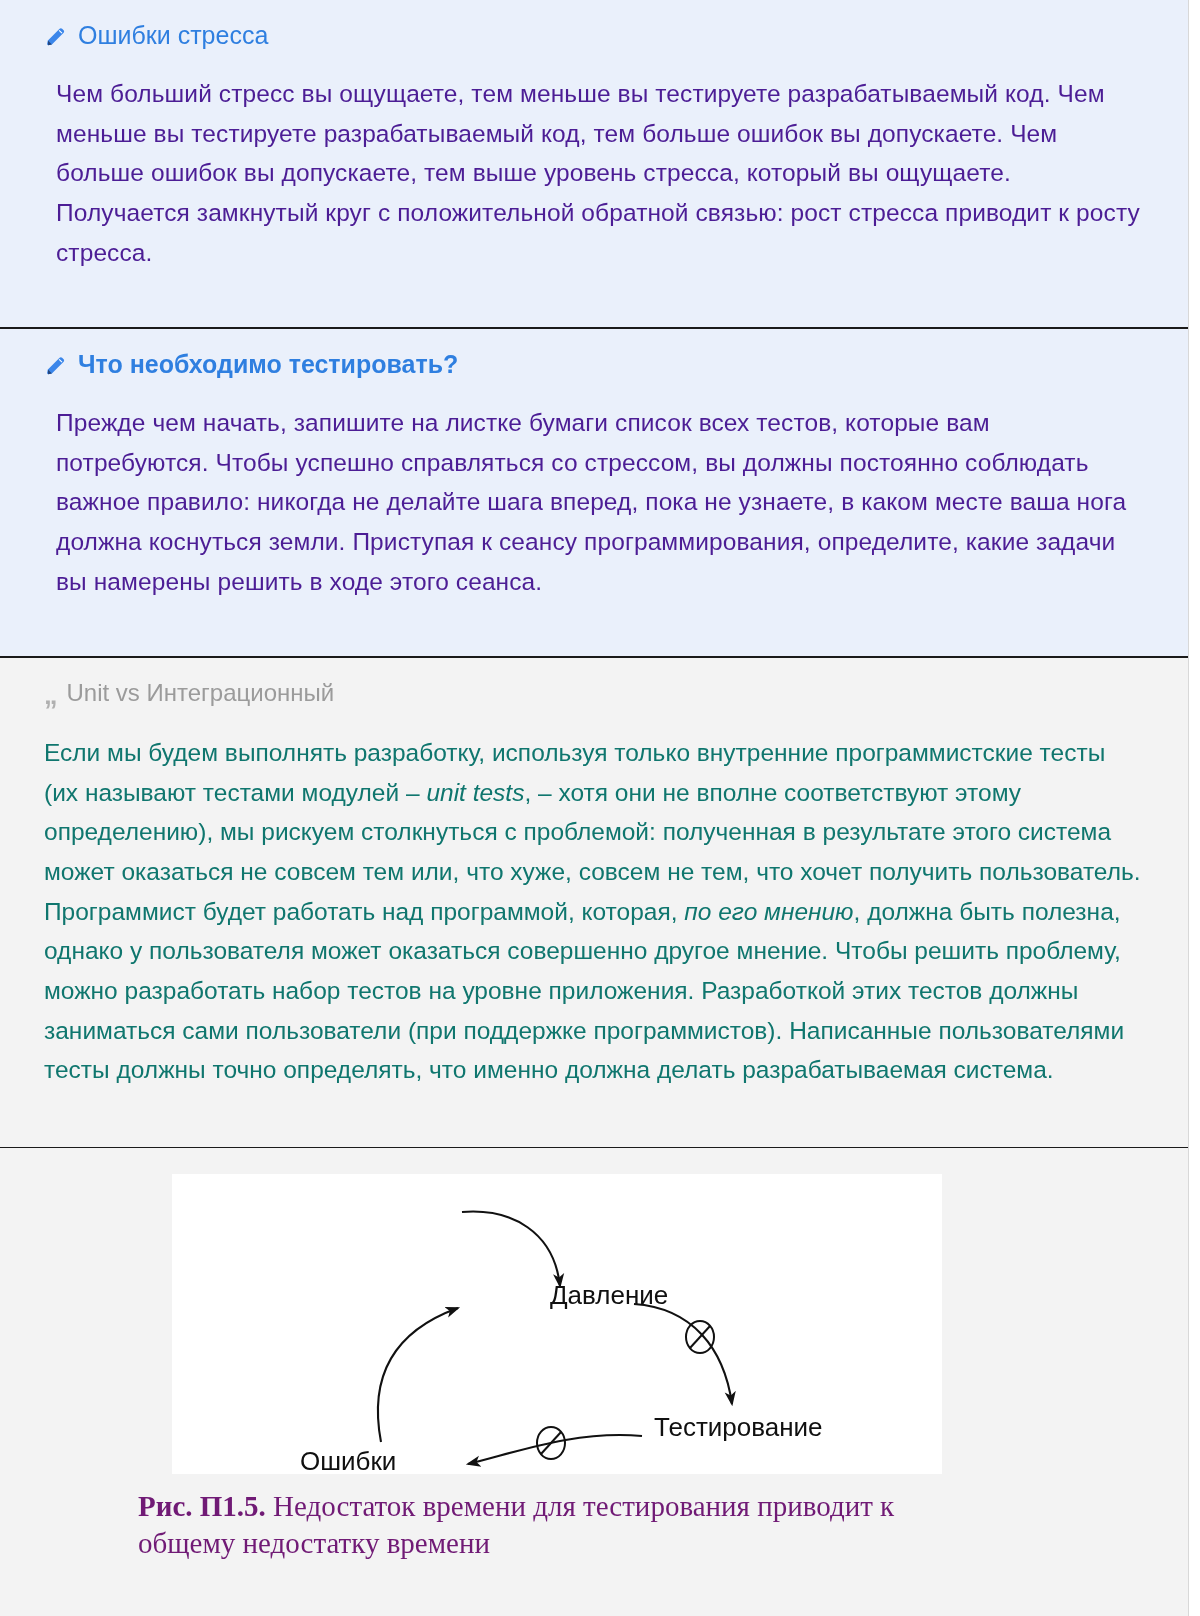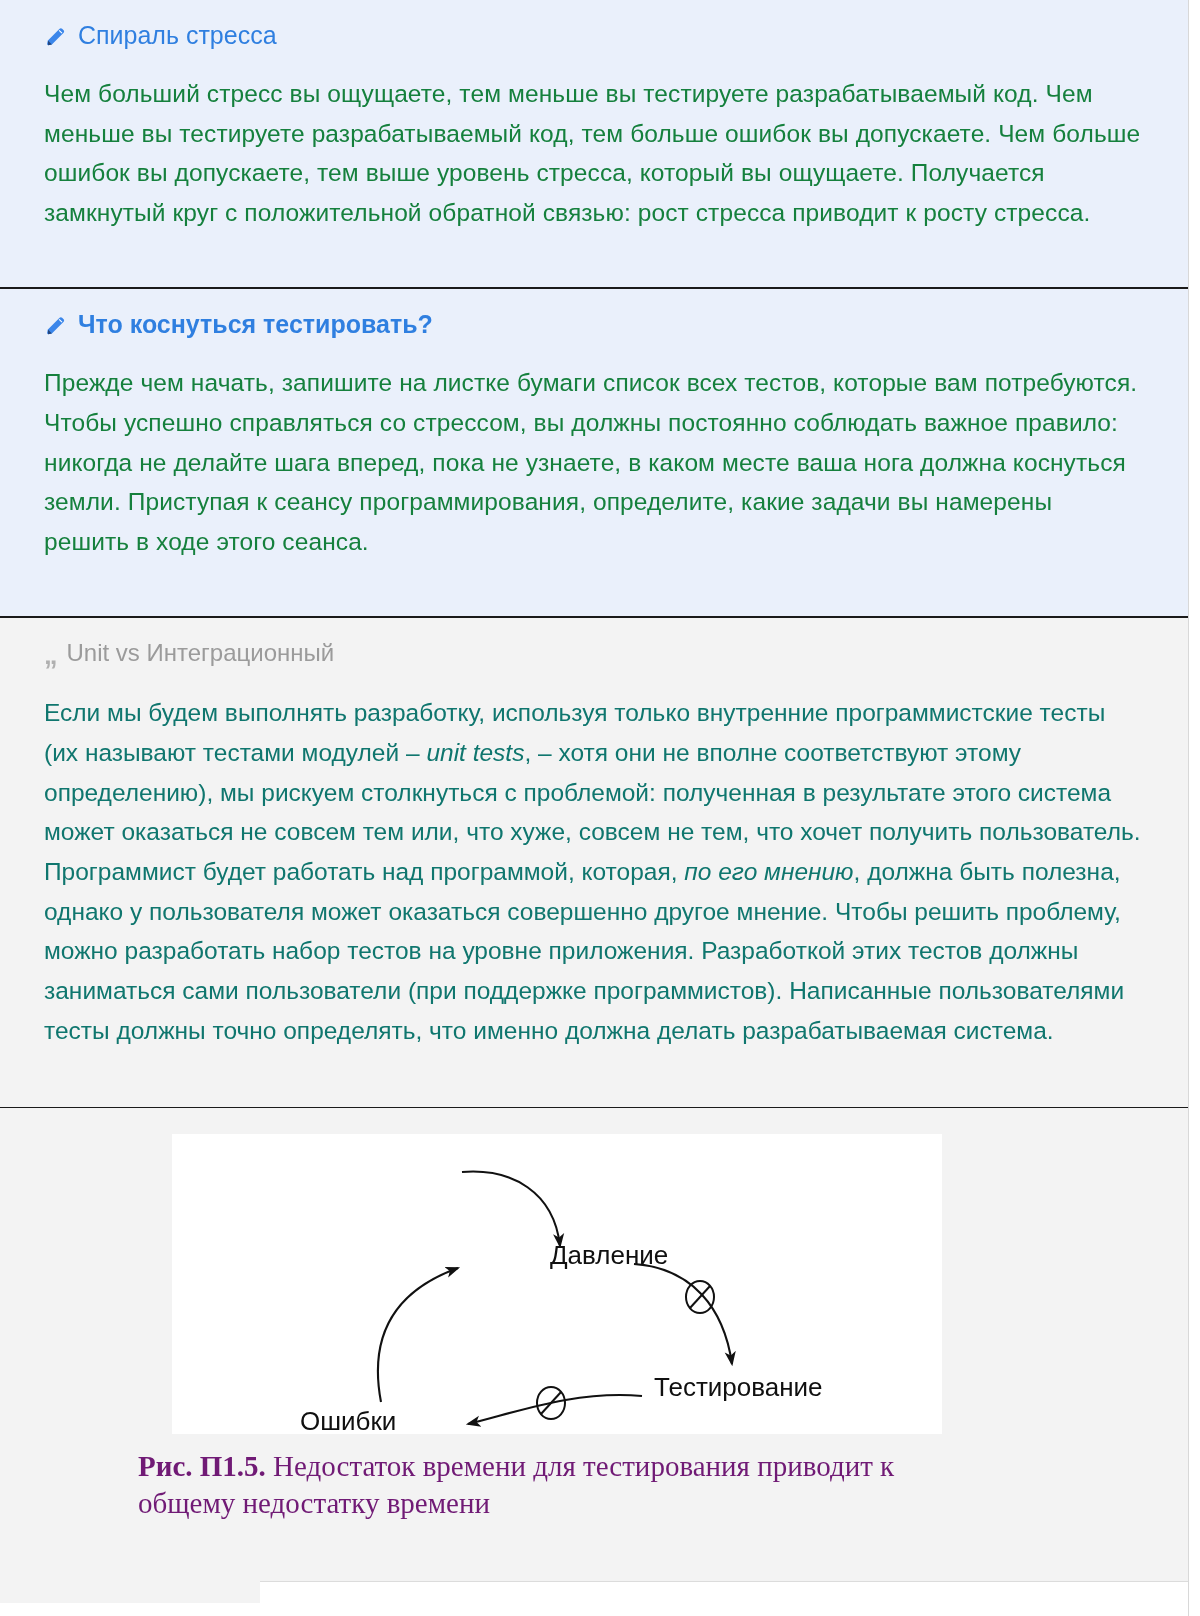--- a/index.html
+++ b/index.html
@@ -58,22 +58,23 @@
 
   .pencil-icon {
     width: 24px; height: 24px;
     flex: 0 0 24px;
     display: block;
   }
 
   .note-body {
     font-size: 24.5px;
     line-height: 1.62;
-    color: #15803d;
+    color: #4c1d95;
     letter-spacing: 0.1px;
+    margin-left: 12px;
   }
 
   
   .block-quote {
     background: #f3f3f3;
     border-top: 1px solid #1a1a1a;
     border-bottom: 1px solid #1a1a1a;
     padding: 22px 44px 32px 44px;
   }
   .quote-head {
@@ -151,35 +152,35 @@
 
   <section class="block-note first">
     <div class="note-head">
       <span class="pencil-icon-wrap">
         <svg class="pencil-icon" viewBox="0 0 24 24" aria-hidden="true">
           <path d="M3 20.2 L3.9 16.4 L15.6 4.7 C16.3 4 17.4 4 18.1 4.7 L19.6 6.2 C20.3 6.9 20.3 8 19.6 8.7 L7.9 20.4 L4.1 21.3 Z" fill="#3b86ea"></path>
           <path d="M15.1 6.3 L18.0 9.2" stroke="#ffffff" stroke-width="1.1" fill="none"></path>
           <path d="M3.9 16.4 L7.9 20.4 L4.1 21.3 Z" fill="#24457c"></path>
         </svg>
       </span>
-      <span>Спираль стресса</span>
+      <span>Ошибки стресса</span>
     </div>
     <p class="note-body">Чем больший стресс вы ощущаете, тем меньше вы тестируете разрабатываемый код. Чем меньше вы тестируете разрабатываемый код, тем больше ошибок вы допускаете. Чем больше ошибок вы допускаете, тем выше уровень стресса, который вы ощущаете. Получается замкнутый круг с положительной обратной связью: рост стресса приводит к росту стресса.</p>
   </section>
 
   <section class="block-note">
     <div class="note-head bold">
       <span class="pencil-icon-wrap">
         <svg class="pencil-icon" viewBox="0 0 24 24" aria-hidden="true">
           <path d="M3 20.2 L3.9 16.4 L15.6 4.7 C16.3 4 17.4 4 18.1 4.7 L19.6 6.2 C20.3 6.9 20.3 8 19.6 8.7 L7.9 20.4 L4.1 21.3 Z" fill="#3b86ea"></path>
           <path d="M15.1 6.3 L18.0 9.2" stroke="#ffffff" stroke-width="1.1" fill="none"></path>
           <path d="M3.9 16.4 L7.9 20.4 L4.1 21.3 Z" fill="#24457c"></path>
         </svg>
       </span>
-      <span>Что коснуться тестировать?</span>
+      <span>Что необходимо тестировать?</span>
     </div>
     <p class="note-body">Прежде чем начать, запишите на листке бумаги список всех тестов, которые вам потребуются. Чтобы успешно справляться со стрессом, вы должны постоянно соблюдать важное правило: никогда не делайте шага вперед, пока не узнаете, в каком месте ваша нога должна коснуться земли. Приступая к сеансу программирования, определите, какие задачи вы намерены решить в ходе этого сеанса.</p>
   </section>
 
   <section class="block-quote">
     <div class="quote-head">
       <span class="quote-glyph">„</span>
       <span>Unit vs Интеграционный</span>
     </div>
     <p class="quote-body"><span>Если мы будем выполнять разработку, используя только внутренние программистские тесты (их называют тестами модулей – </span><i>unit tests</i><span>, – хотя они не вполне соответствуют этому определению), мы рискуем столкнуться с проблемой: полученная в результате этого система может оказаться не совсем тем или, что хуже, совсем не тем, что хочет получить пользователь. Программист будет работать над программой, которая, </span><i>по его мнению</i><span>, должна быть полезна, однако у пользователя может оказаться совершенно другое мнение. Чтобы решить проблему, можно разработать набор тестов на уровне приложения. Разработкой этих тестов должны заниматься сами пользователи (при поддержке программистов). Написанные пользователями тесты должны точно определять, что именно должна делать разрабатываемая система.</span></p>

